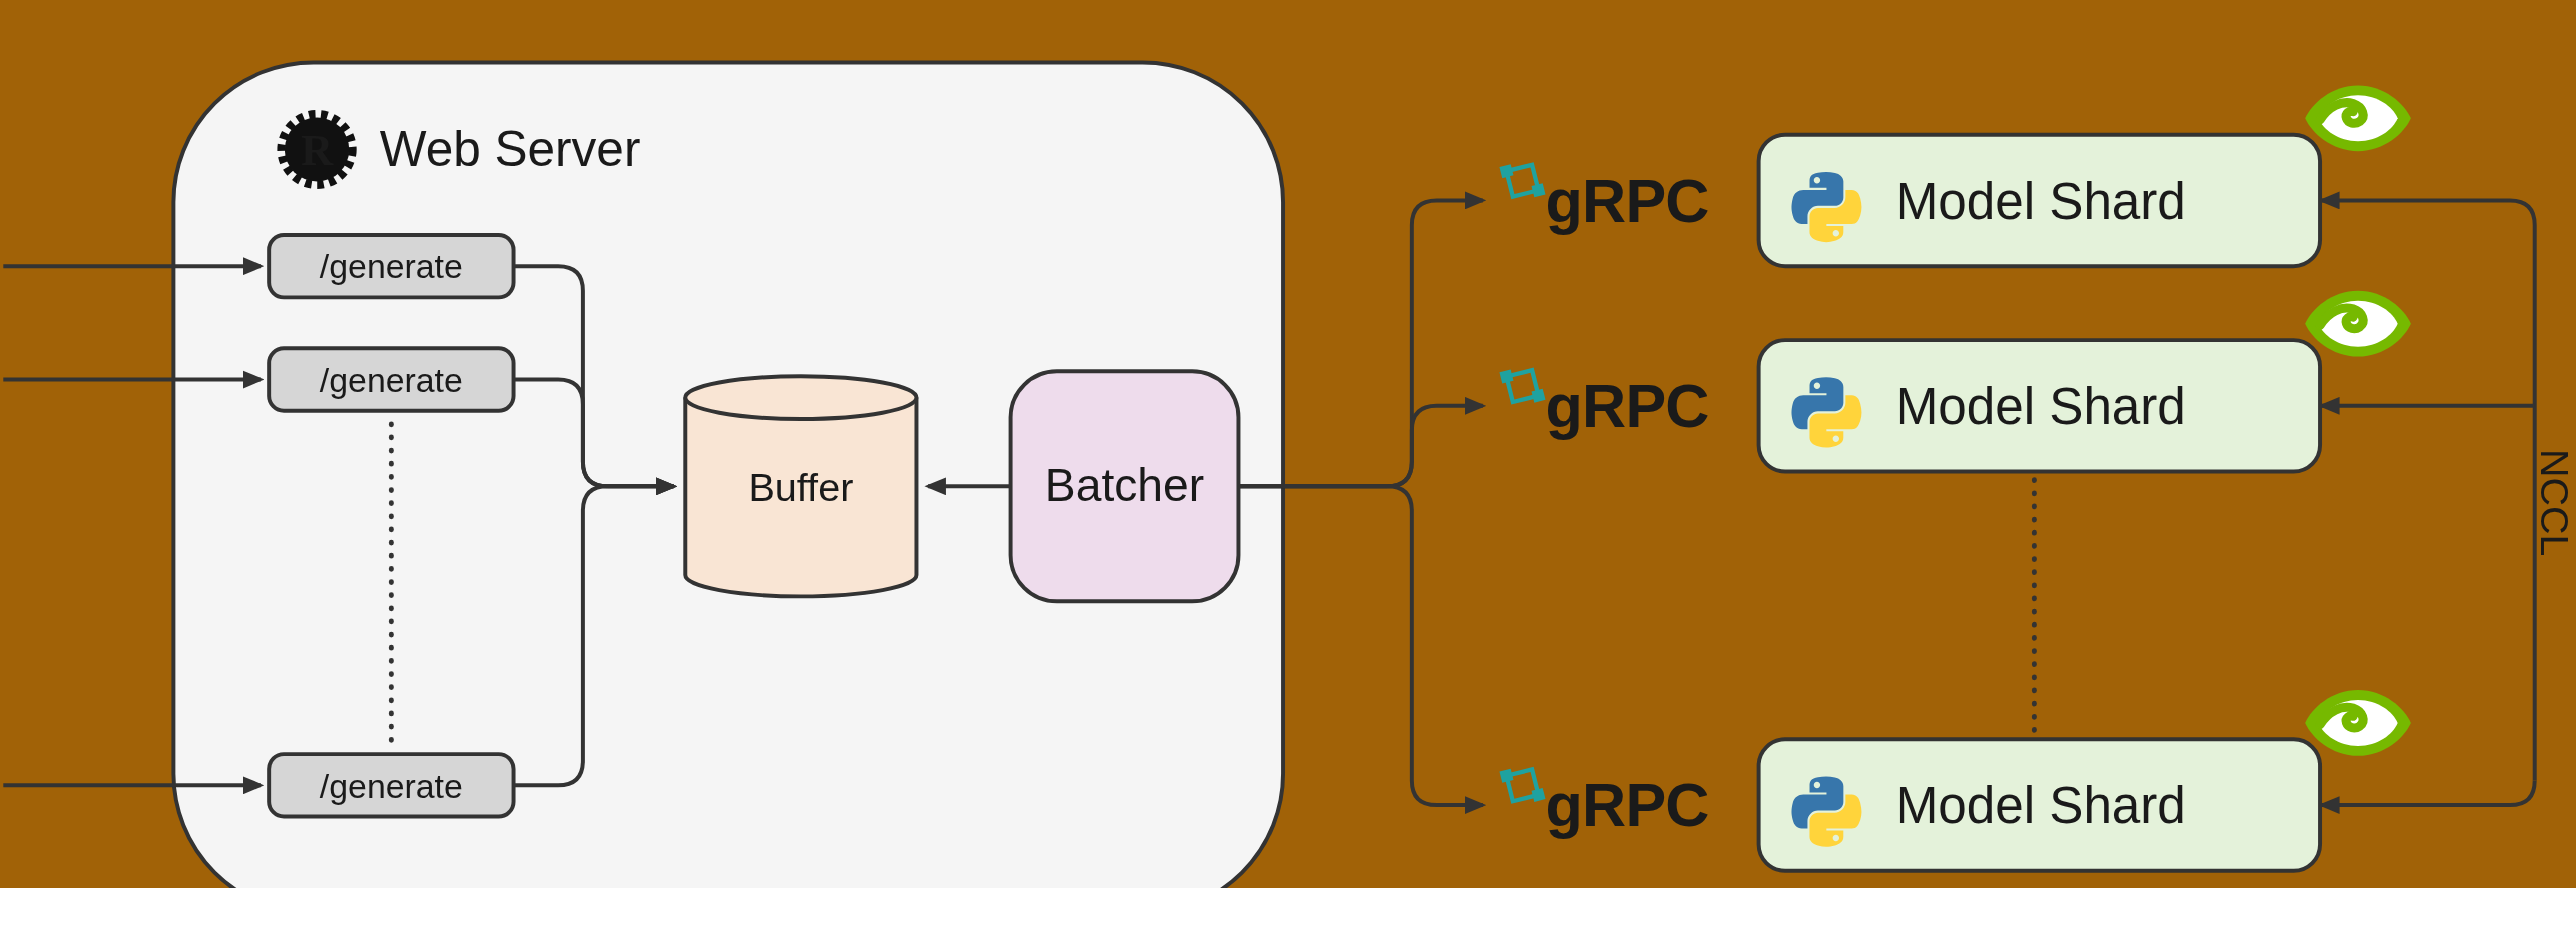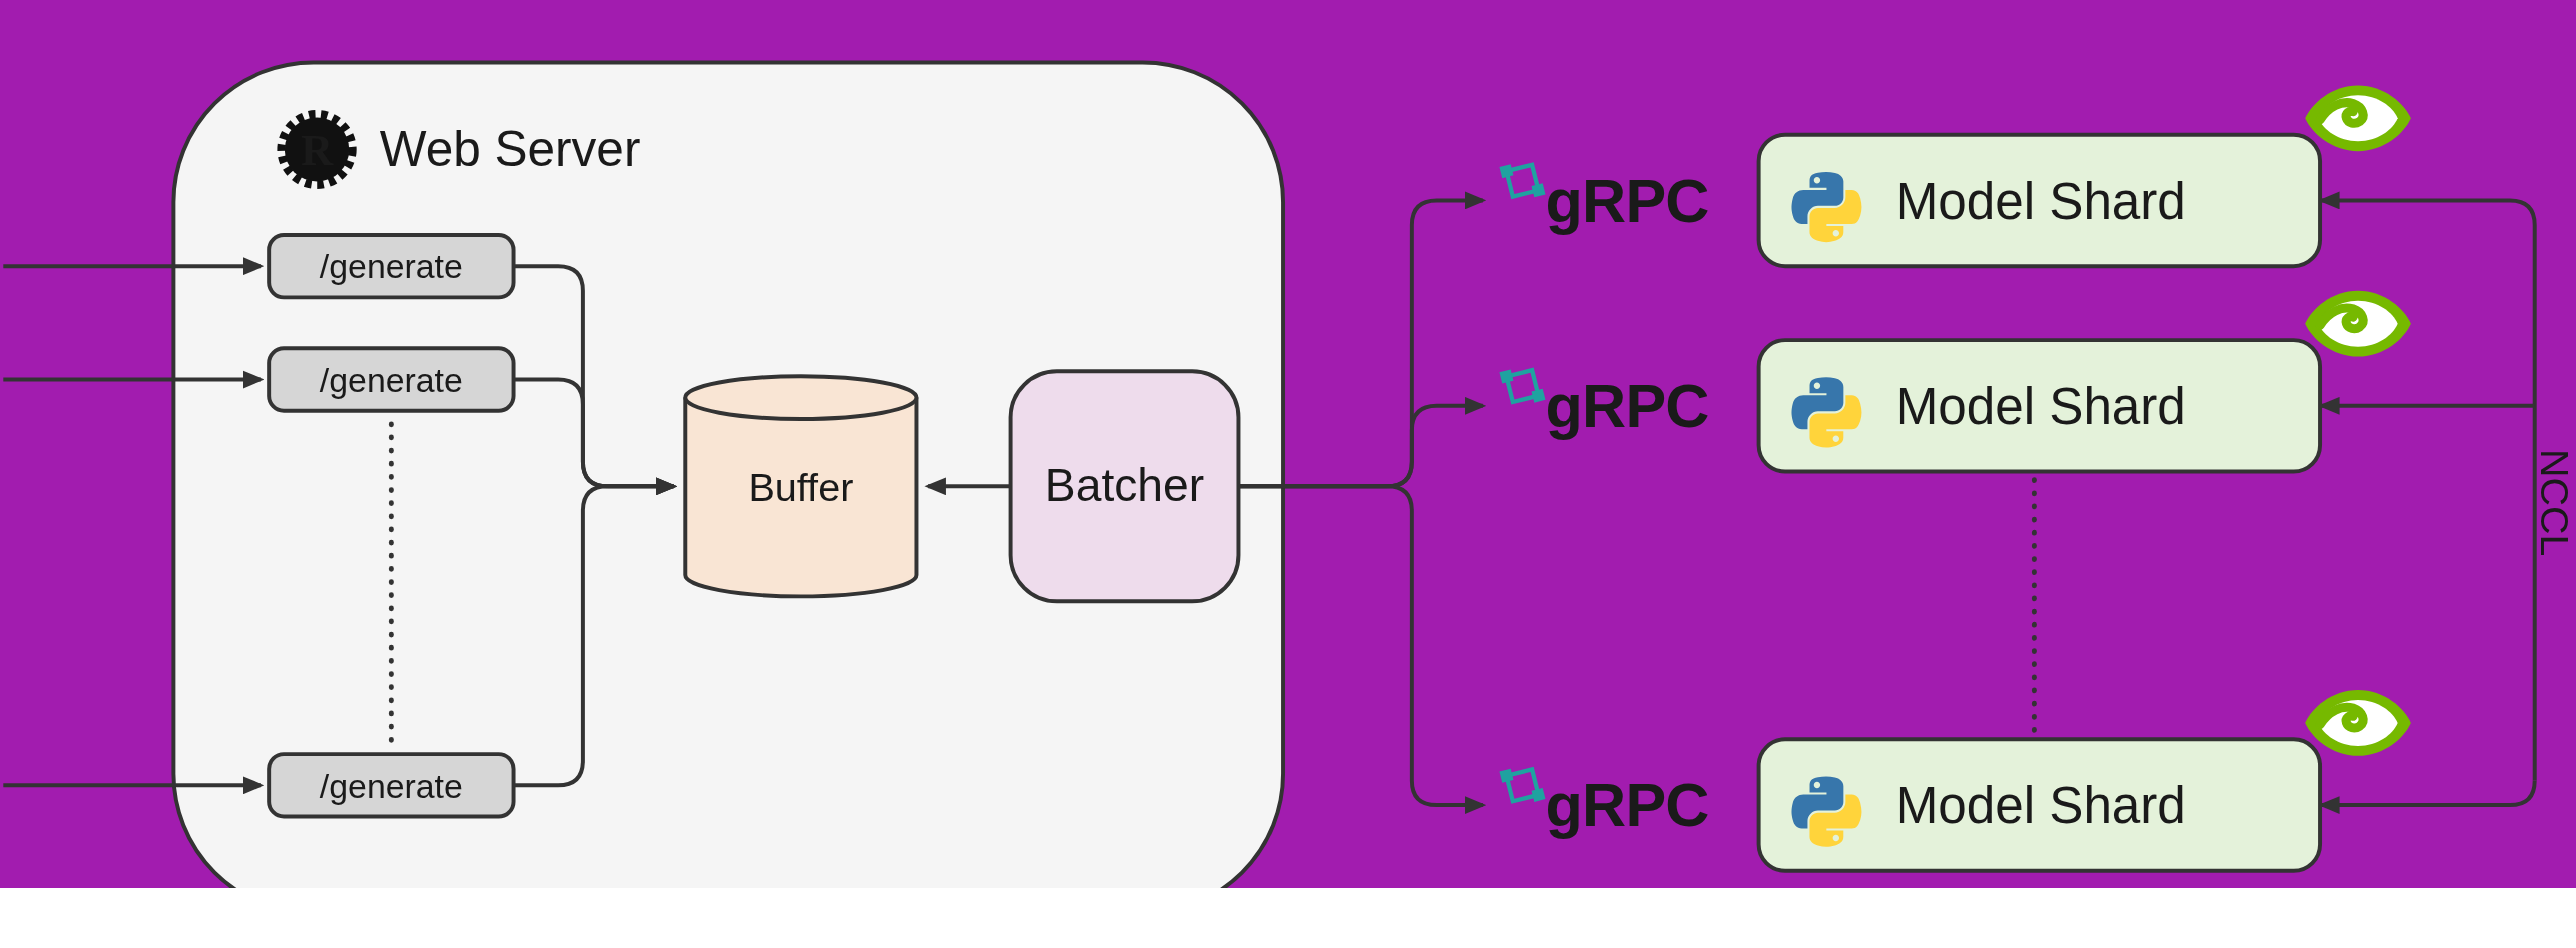--- a/index.html
+++ b/index.html
@@ -1,16 +1,16 @@
 <!DOCTYPE html>
 <html style="font-size:12.5px"><head>
 <meta charset="utf-8">
 <style>
   html,body{margin:0;padding:0;background:#ffffff;}
-  .canvas{position:relative;width:2576px;height:888px;overflow:hidden;background:#a21caf;}
+  .canvas{position:relative;width:2576px;height:888px;overflow:hidden;background:#a16207;}
   svg{display:block;}
   text{font-family:"Liberation Sans", sans-serif;fill:#1a1a1a;}
   .edge{fill:none;stroke-width:2.4;}
   .edge-dotted{fill:none;stroke-width:3;stroke-dasharray:0.5 7.5;stroke-linecap:round;}
   .node{stroke:#333333;stroke-width:2.4;}
   .t-title{font-size:30px;}
   .t-endpoint{font-size:20.5px;}
   .t-buffer{font-size:24px;}
   .t-batcher{font-size:28px;}
   .t-shard{font-size:31px;}

